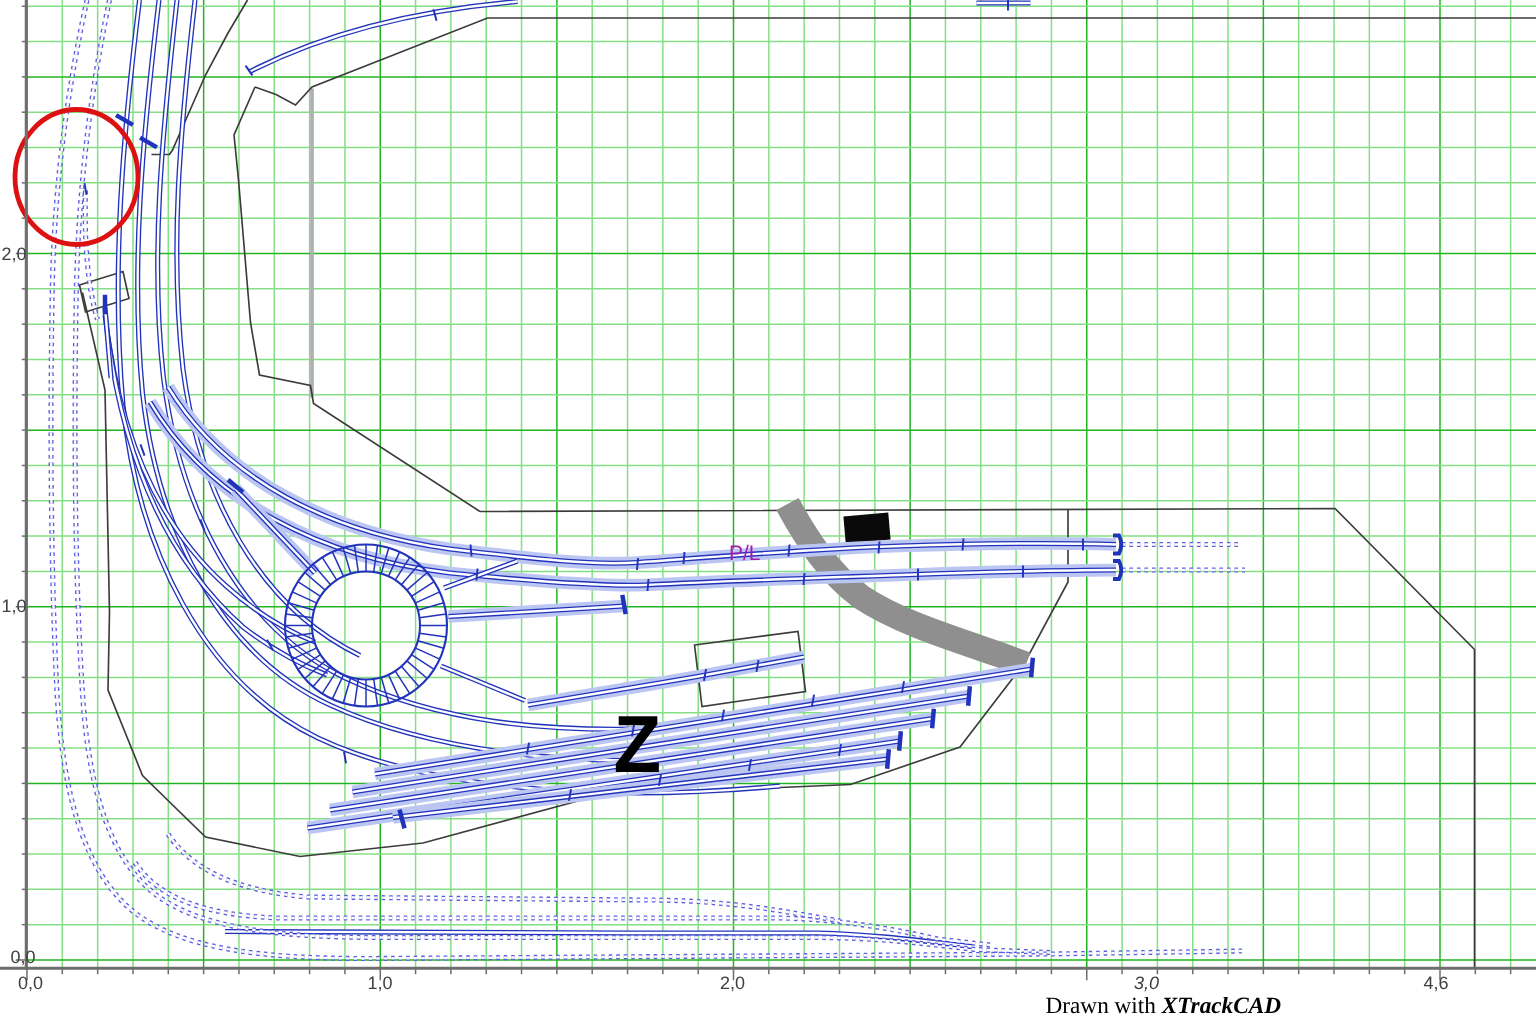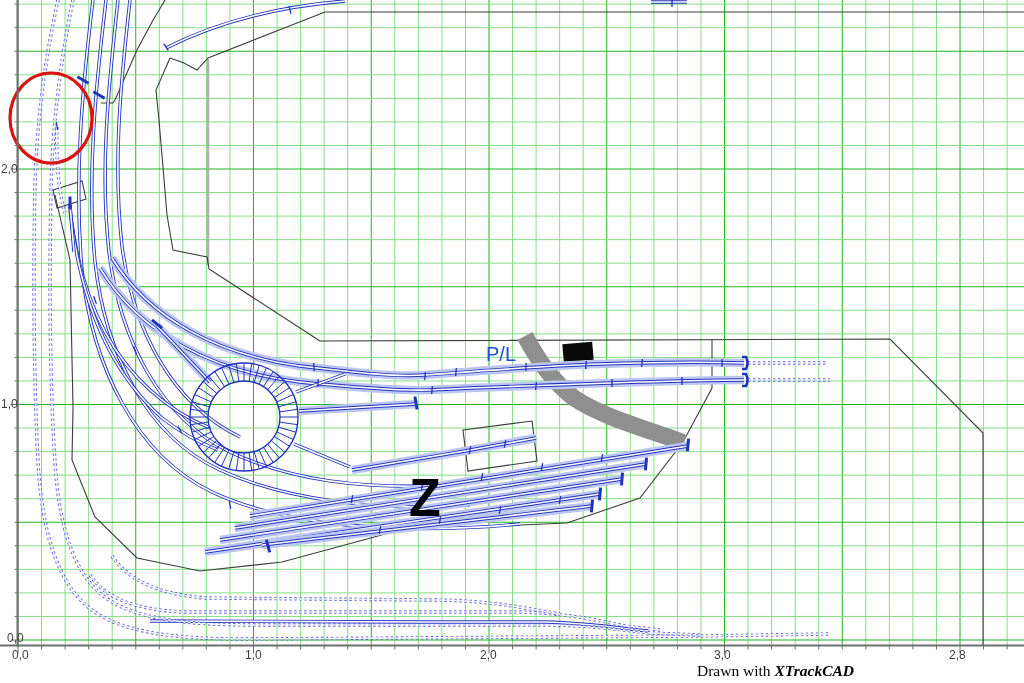--- a/index.html
+++ b/index.html
@@ -1,21 +1,21 @@
 <!DOCTYPE html>
 <html><head>
 <meta charset="utf-8">
 <style>
   html,body{margin:0;padding:0;background:#ffffff;}
   .stage{position:relative;width:1024px;height:683px;background:#ffffff;overflow:hidden;
          font-family:"Liberation Sans",sans-serif;}
   svg{position:absolute;left:0;top:0;}
   .axis-label{position:absolute;font-size:12px;color:#404040;font-family:"Liberation Sans",sans-serif;
               line-height:1;white-space:nowrap;}
-  .label-pl{position:absolute;left:486px;top:343px;font-size:20px;color:#1d4ed8;
+  .label-pl{position:absolute;left:486px;top:360px;font-size:14px;color:#a21caf;
             font-family:"Liberation Sans",sans-serif;}
   .label-z{position:absolute;left:409px;top:471px;font-size:52px;font-weight:900;color:#000;
            font-family:"Liberation Sans",sans-serif;transform:scaleY(1.04);line-height:1;}
   .caption{position:absolute;left:697px;top:662px;font-size:15.5px;color:#000;
            font-family:"Liberation Serif",serif;}
   .caption .brand{font-weight:bold;font-style:italic;}
 </style>
 </head>
 <body>
 
@@ -332,22 +332,22 @@
       <line x1="14.5" y1="98.35000000000002" x2="18.5" y2="98.35000000000002" stroke="#6e6e6e" stroke-width="1"></line>
       <line x1="14.5" y1="74.79999999999995" x2="18.5" y2="74.79999999999995" stroke="#6e6e6e" stroke-width="1"></line>
       <line x1="14.5" y1="51.25" x2="18.5" y2="51.25" stroke="#6e6e6e" stroke-width="1"></line>
       <line x1="14.5" y1="27.699999999999932" x2="18.5" y2="27.699999999999932" stroke="#6e6e6e" stroke-width="1"></line>
       <line x1="14.5" y1="4.149999999999977" x2="18.5" y2="4.149999999999977" stroke="#6e6e6e" stroke-width="1"></line>
     </svg>
   <div id="axis-layer">
       <div class="axis-label" style="left: 12px; top: 649px;">0,0</div>
       <div class="axis-label" style="left: 245px; top: 649px;">1,0</div>
       <div class="axis-label" style="left: 480px; top: 649px;">2,0</div>
-      <div class="axis-label" style="left: 714px; top: 649px;">3,0</div>
-      <div class="axis-label" style="left: 949px; top: 649px;">2,8</div>
+      <div class="axis-label" style="left: 756px; top: 649px; font-style: italic;">3,0</div>
+      <div class="axis-label" style="left: 949px; top: 649px;">4,6</div>
       <div class="axis-label" style="left: 1px; top: 163px;">2,0</div>
       <div class="axis-label" style="left: 1px; top: 398px;">1,0</div>
       <div class="axis-label" style="left: 7px; top: 632px;">0,0</div>
     </div>
   <div class="label-pl">P/L</div>
   <div class="label-z">Z</div>
   <div class="caption"><span>Drawn with </span><span class="brand">XTrackCAD</span></div>
 </div>
 
 </body></html>

